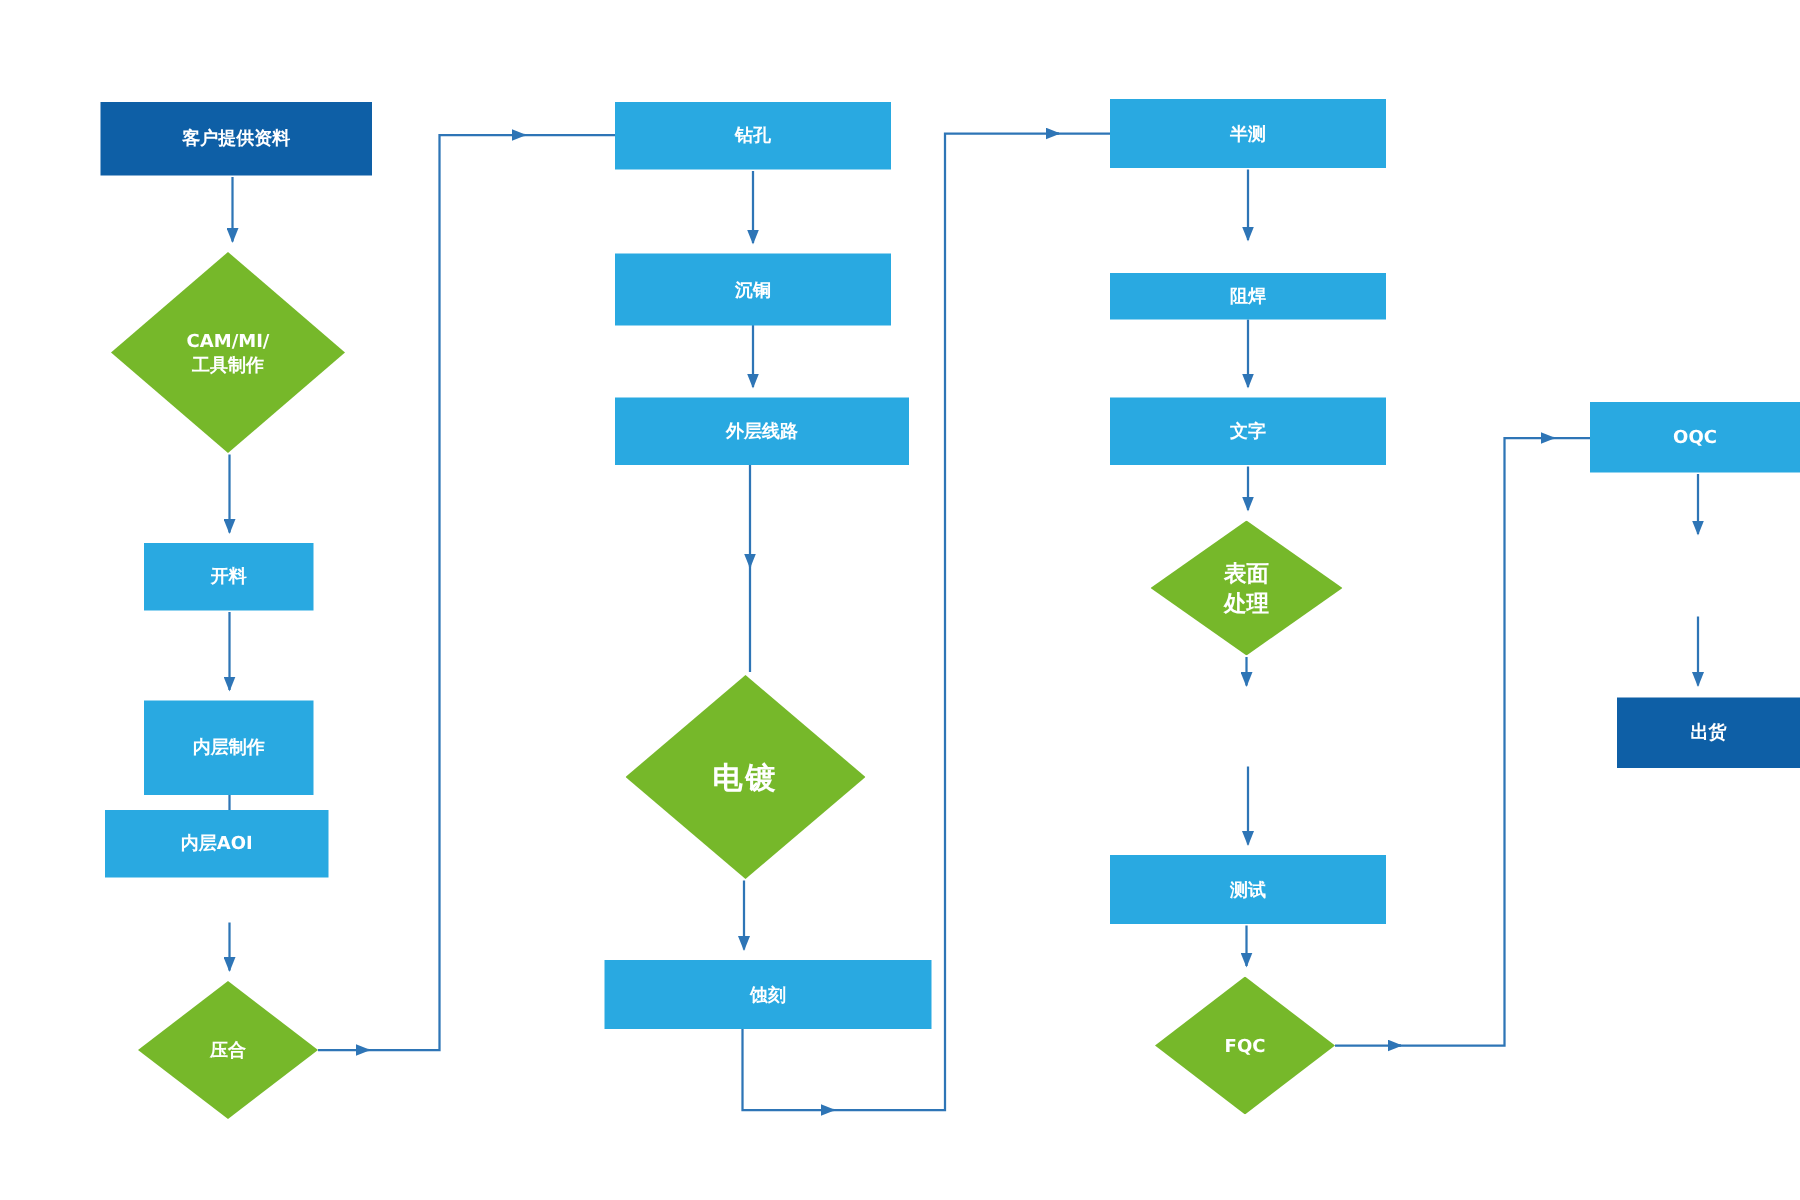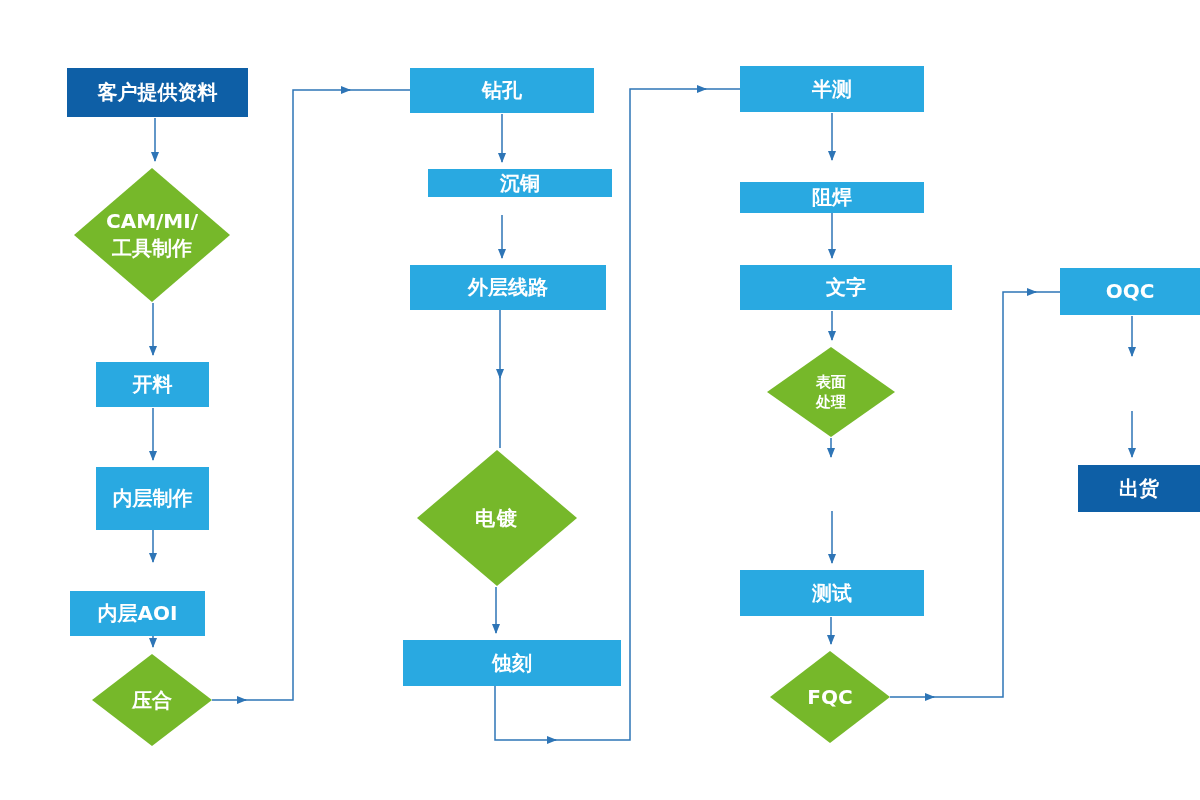--- a/index.html
+++ b/index.html
@@ -18,21 +18,21 @@
     stroke:var(--line_blue,#2E75B6);
     stroke-width:1.5;
     fill:none;
   }
   .node{
     position:absolute;
     display:flex;align-items:center;justify-content:center;
     text-align:center;
     color:var(--text_white,#ffffff);
     font-weight:bold;
-    font-size:20px;
+    font-size:12px;
     white-space:pre-line;
     line-height:1.35;
     box-sizing:border-box;
   }
   .rect.light{background:var(--light_blue,#29A9E1);}
   .rect.dark{background:var(--dark_blue,#0E5FA6);}
   .diamond{
     background:var(--green,#76B82A);
     clip-path:polygon(50% 0,100% 50%,50% 100%,0 50%);
   }
@@ -81,32 +81,32 @@
       <path class="flow" marker-end="url(#arrow)" d="M1132 316 V356"></path>
       <path class="flow" marker-end="url(#arrow)" d="M1132 411 V457"></path>
     </g>
   </svg>
 
   <div class="node rect dark" style="left:67px;top:68px;width:181px;height:49px">客户提供资料</div>
   <div class="node diamond" style="left:74px;top:168px;width:156px;height:134px">CAM/MI/
 工具制作</div>
   <div class="node rect light" style="left:96px;top:362px;width:113px;height:45px">开料</div>
   <div class="node rect light" style="left:96px;top:467px;width:113px;height:63px">内层制作</div>
-  <div class="node rect light" style="left:70px;top:591px;width:135px;height:45px">内层AOI</div>
+  <div class="node rect light" style="left:70px;top:540px;width:149px;height:45px">内层AOI</div>
   <div class="node diamond" style="left:92px;top:654px;width:120px;height:92px">压合</div>
 
   <div class="node rect light" style="left:410px;top:68px;width:184px;height:45px">钻孔</div>
-  <div class="node rect light" style="left:428px;top:169px;width:184px;height:28px">沉铜</div>
+  <div class="node rect light" style="left:410px;top:169px;width:184px;height:48px">沉铜</div>
   <div class="node rect light" style="left:410px;top:265px;width:196px;height:45px">外层线路</div>
   <div class="node diamond big-label" style="left:417px;top:450px;width:160px;height:136px">电镀</div>
   <div class="node rect light" style="left:403px;top:640px;width:218px;height:46px">蚀刻</div>
 
   <div class="node rect light" style="left:740px;top:66px;width:184px;height:46px">半测</div>
   <div class="node rect light" style="left:740px;top:182px;width:184px;height:31px">阻焊</div>
-  <div class="node rect light" style="left:740px;top:265px;width:212px;height:45px">文字</div>
+  <div class="node rect light" style="left:740px;top:265px;width:184px;height:45px">文字</div>
   <div class="node diamond" style="left:767px;top:347px;width:128px;height:90px;font-size:15px">表面
 处理</div>
   <div class="node rect light" style="left:740px;top:570px;width:184px;height:46px">测试</div>
   <div class="node diamond" style="left:770px;top:651px;width:120px;height:92px">FQC</div>
 
   <div class="node rect light" style="left:1060px;top:268px;width:140px;height:47px">OQC</div>
   <div class="node rect dark" style="left:1078px;top:465px;width:122px;height:47px">出货</div>
 
 </div>
 

